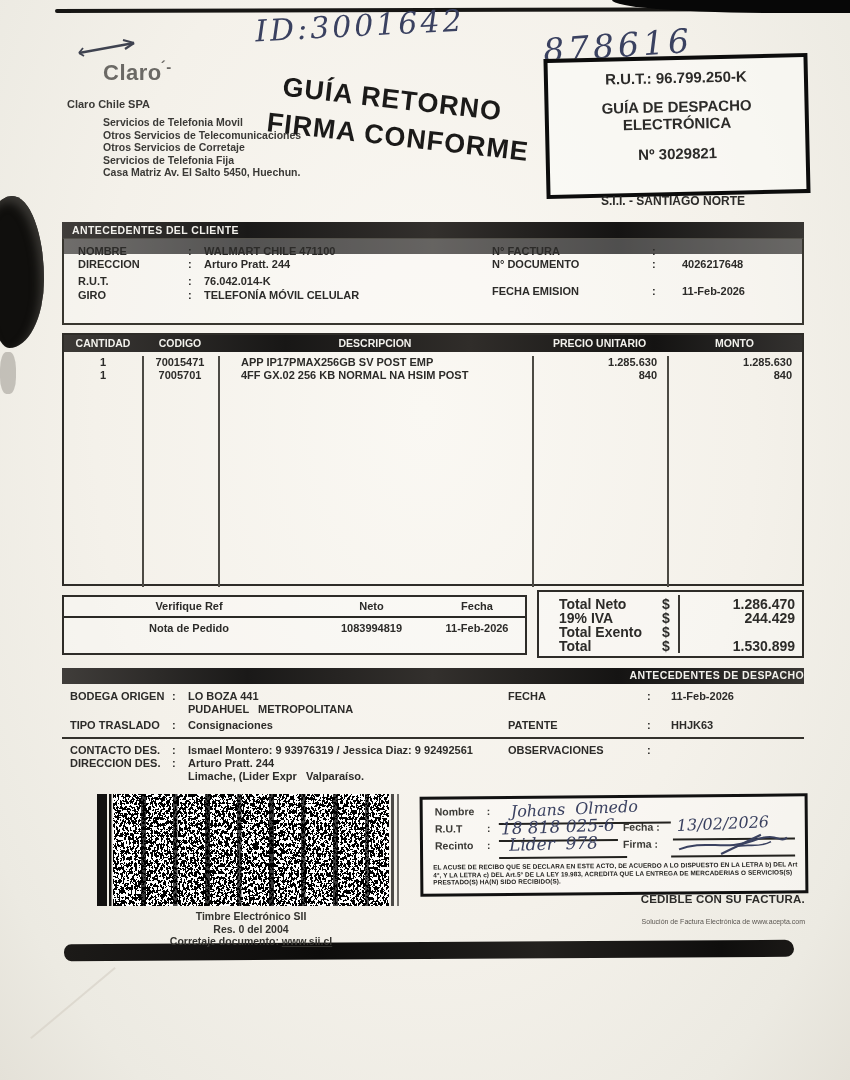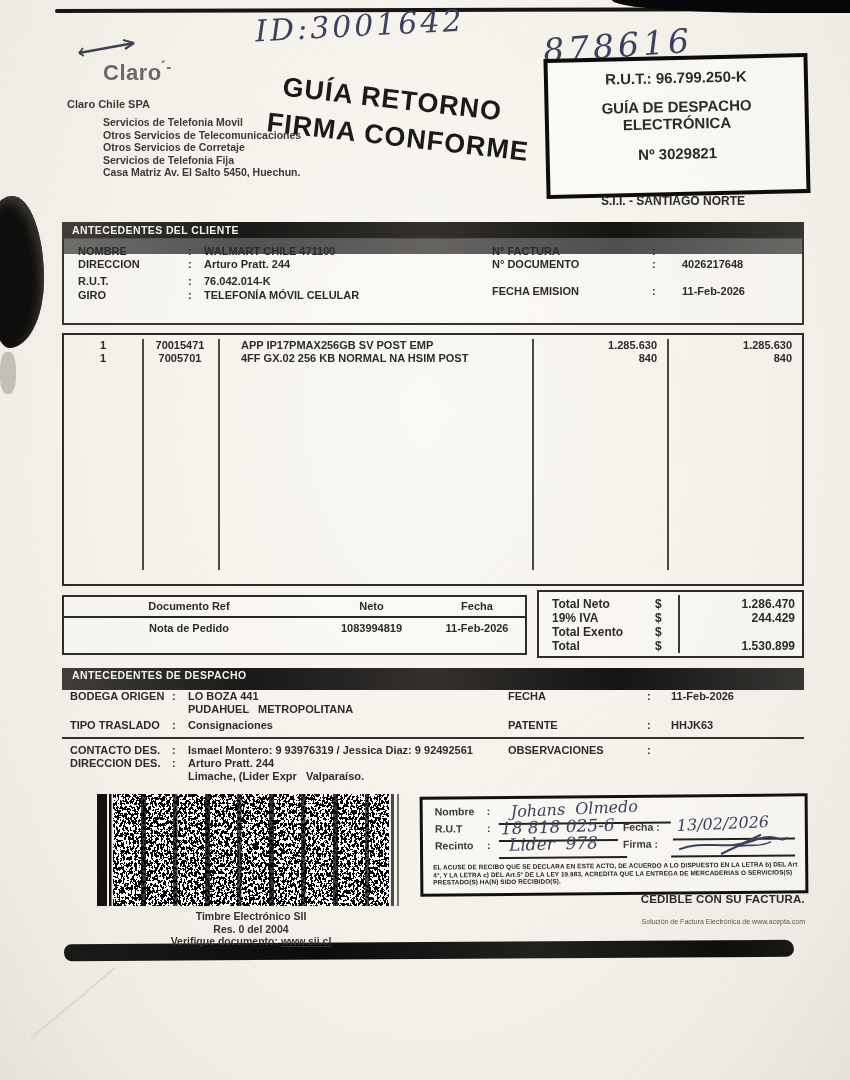--- a/index.html
+++ b/index.html
@@ -73,26 +73,26 @@
   .items-body .first{margin-top:4px;}
 
   
   .docref{left:62px;top:595px;width:465px;height:60px;border:2.5px solid #2e2c28;box-sizing:border-box;background:rgba(255,255,255,.3);}
   .docref-h{display:grid;grid-template-columns:250px 115px 1fr;height:19px;line-height:19px;text-align:center;
             font-size:11px;font-weight:700;border-bottom:2px solid #2a2925;color:#2c2b29;}
   .docref-r{display:grid;grid-template-columns:250px 115px 1fr;height:18px;line-height:20px;text-align:center;
             font-size:11px;font-weight:600;color:#2c2b29;}
   .totals{left:537px;top:590px;width:267px;height:68px;border:2px solid #2e2c28;box-sizing:border-box;
           padding-top:5px;background:rgba(255,255,255,.3);}
-  .tot-row{display:grid;grid-template-columns:103px 34px 1fr;line-height:14px;font-size:12px;font-weight:700;color:#2c2b29;padding-left:13px;}
+  .tot-row{display:grid;grid-template-columns:103px 34px 1fr;line-height:14px;font-size:14px;font-weight:700;color:#2c2b29;padding-left:20px;}
   .tot-row .tv{text-align:right;padding-right:7px;}
   .tot-div{position:absolute;left:139px;top:3px;bottom:3px;width:1.5px;background:#3a3833;}
 
   
-  .desp-bar{left:62px;top:668px;width:732px;height:22px;line-height:15px;}
+  .desp-bar{left:62px;top:668px;width:732px;height:16px;line-height:15px;text-align:right;}
   .desp-left .lbl{width:102px;} .desp-left .col{width:16px;}
   .desp-right .lbl{width:139px;} .desp-right .col{width:14px;}
   .desp-hr{left:62px;top:737px;width:742px;height:2px;background:#33312c;}
 
   
   .barcode{left:97px;top:794px;width:308px;height:112px;}
   .timbre{left:97px;top:910px;width:308px;text-align:center;font-size:10.5px;line-height:12.6px;color:#34332f;font-weight:600;}
   .timbre .link{text-decoration:underline;}
 
   
@@ -187,20 +187,27 @@
       <div class="gap14"></div>
       <div class="frow">
           <span class="lbl">FECHA EMISION</span>
           <span class="col">:</span>
           <span class="val" style="margin-left:12px">11-Feb-2026</span>
         </div>
     </div>
   </div>
 
   <div class="abs items">
+    <div class="items-header">
+      <span>CANTIDAD</span>
+      <span>CODIGO</span>
+      <span>DESCRIPCION</span>
+      <span>PRECIO UNITARIO</span>
+      <span>MONTO</span>
+    </div>
     <div class="items-body">
       <div class="vline" style="left:78px"></div>
       <div class="vline" style="left:154px"></div>
       <div class="vline" style="left:468px"></div>
       <div class="vline" style="left:603px"></div>
       <div class="item-row first">
         <span class="c">1</span>
         <span class="c">70015471</span>
         <span class="l">APP IP17PMAX256GB SV POST EMP</span>
         <span class="r">1.285.630</span>
@@ -211,21 +218,21 @@
         <span class="c">7005701</span>
         <span class="l">4FF GX.02 256 KB NORMAL NA HSIM POST</span>
         <span class="r">840</span>
         <span class="r">840</span>
       </div>
     </div>
   </div>
 
   <div class="abs docref">
     <div class="docref-h">
-      <span>Documento Ref</span>
+      <span>Verifique Ref</span>
       <span>Neto</span>
       <span>Fecha</span>
     </div>
     <div class="docref-r">
       <span>Nota de Pedido</span>
       <span>1083994819</span>
       <span>11-Feb-2026</span>
     </div>
   </div>
 
@@ -339,21 +346,21 @@
       <rect x="204" y="0" width="4.5" height="112" fill="#000" opacity=".74"></rect>
       <rect x="236" y="0" width="5" height="112" fill="#000" opacity=".76"></rect>
       <rect x="268" y="0" width="4" height="112" fill="#000" opacity=".7"></rect>
       <rect x="294" y="0" width="3" height="112" fill="#4c4a47"></rect>
       <rect x="300" y="0" width="2" height="112" fill="#74716d"></rect>
     </svg>
   </div>
   <div class="abs timbre">
     <div>Timbre Electrónico SII</div>
     <div>Res. 0 del 2004</div>
-    <div><span>Verifique documento: </span><span class="link">www.sii.cl</span></div>
+    <div><span>Corretaje documento: </span><span class="link">www.sii.cl</span></div>
   </div>
 
   <div class="abs receipt">
     <span class="rlbl" style="left:12px;top:6px;"><span>Nombre</span></span>
     <span class="rlbl" style="left:64px;top:6px;">:</span>
     <span class="rlbl" style="left:12px;top:23px;"><span>R.U.T</span></span>
     <span class="rlbl" style="left:64px;top:23px;">:</span>
     <span class="rlbl" style="left:12px;top:40px;"><span>Recinto</span></span>
     <span class="rlbl" style="left:64px;top:40px;">:</span>
     <span class="rlbl" style="left:200px;top:23px;">Fecha :</span>

